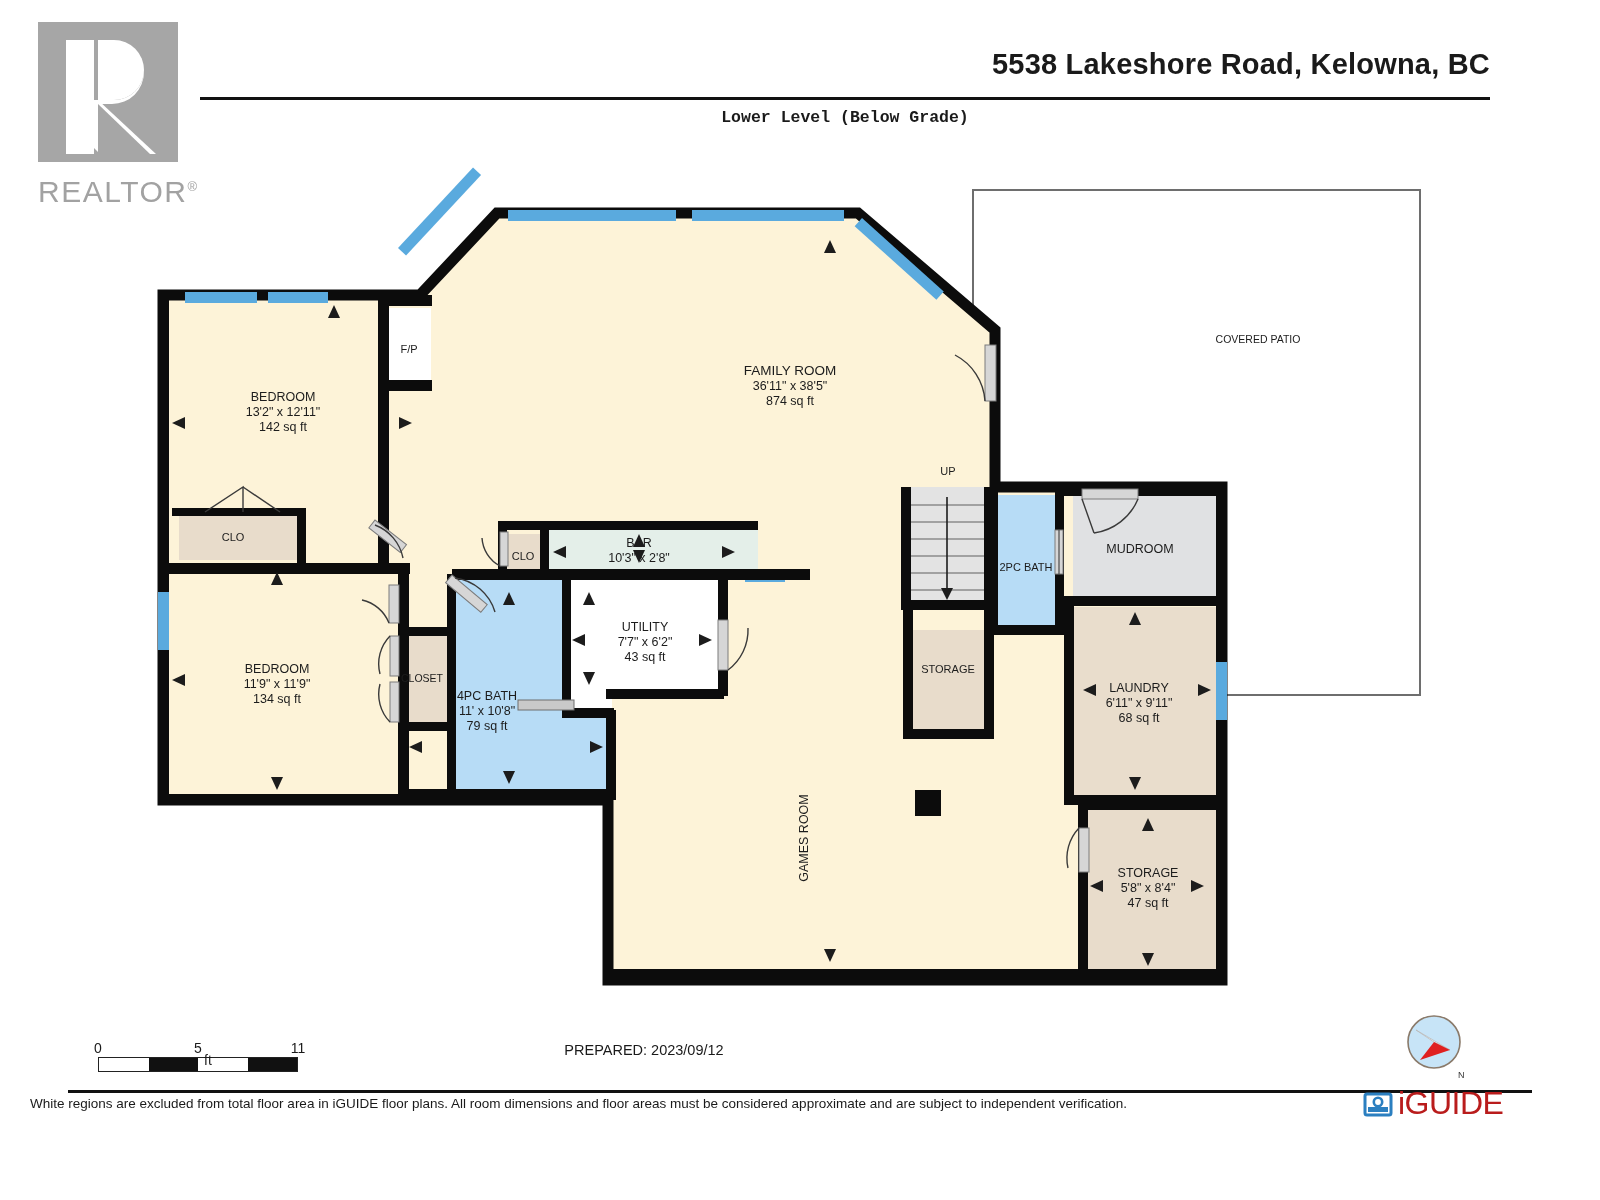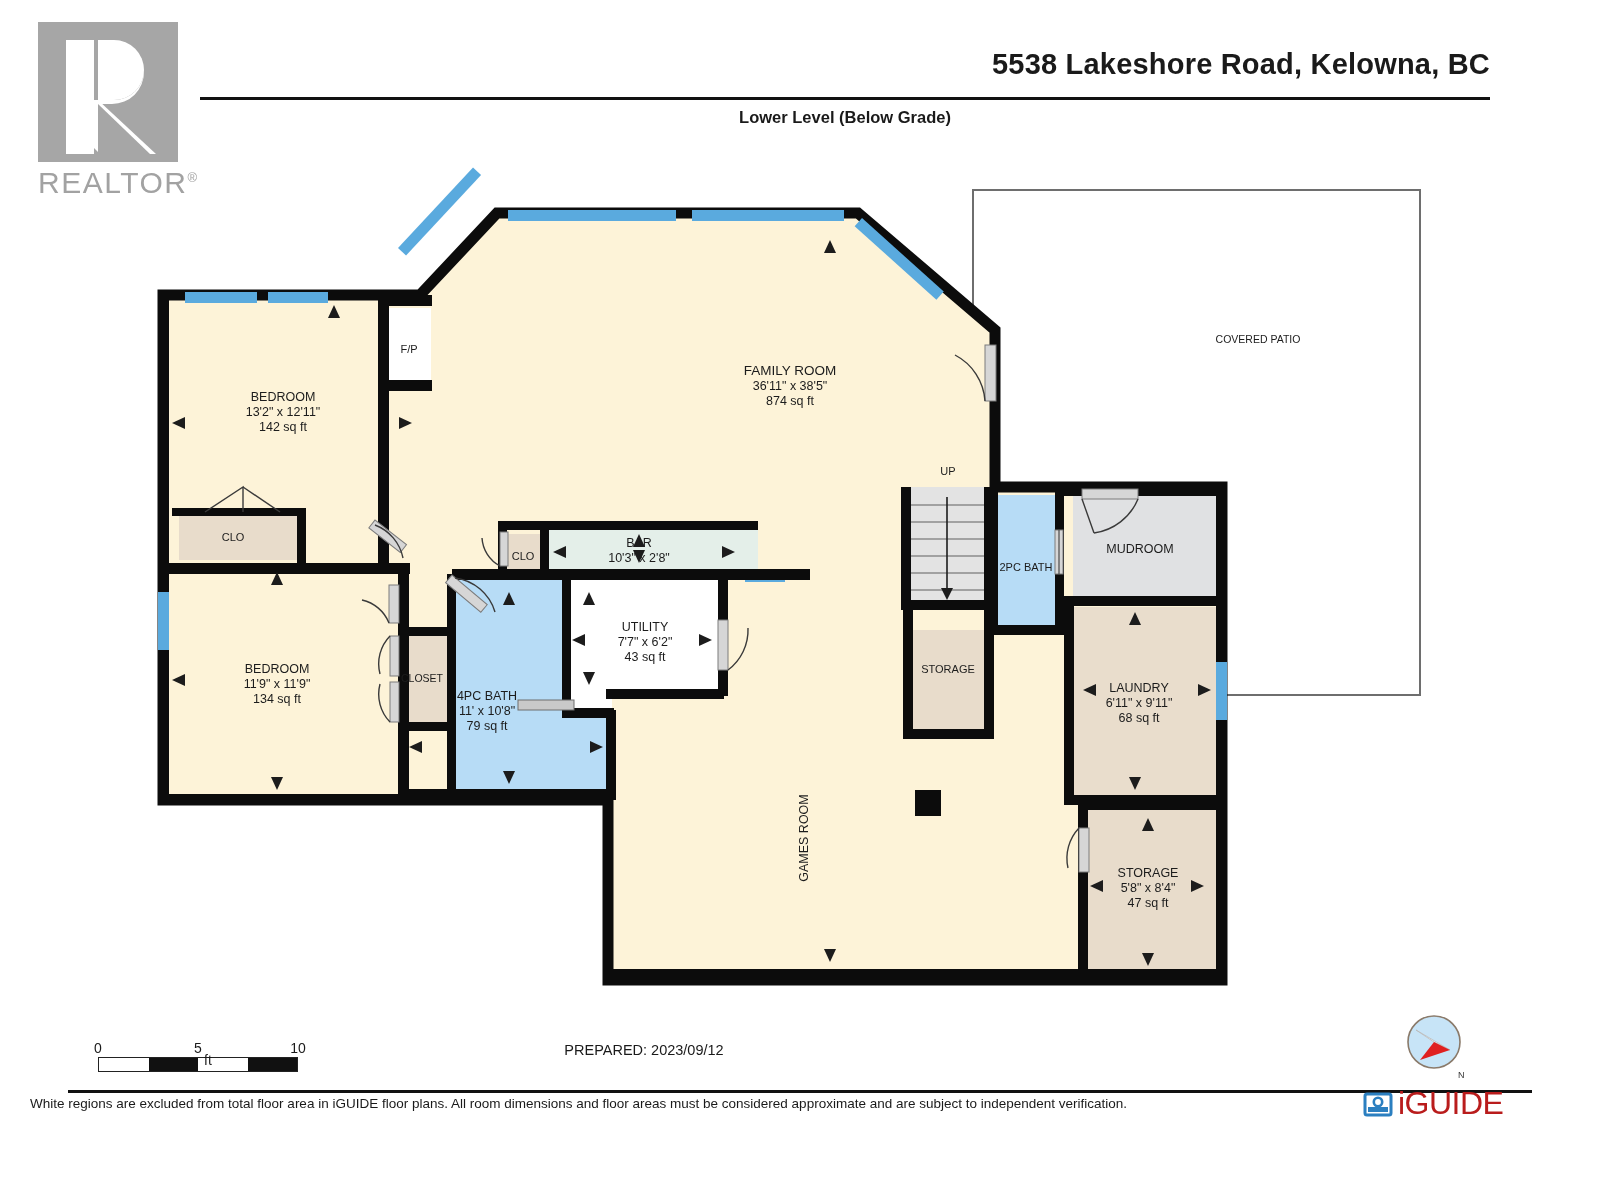--- a/index.html
+++ b/index.html
@@ -21,21 +21,21 @@
   .realtor-mark {
     width: 140px; height: 140px;
     background: #a6a6a6;
     position: relative;
   }
   .realtor-word {
     font-family: "Liberation Sans", sans-serif;
     font-size: 30px;
     letter-spacing: 1.5px;
     color: #a2a2a2;
-    margin-top: 4px;
+    margin-top: 13px;
     white-space: nowrap;
   }
   .realtor-word sup { font-size: 13px; }
 
   .title {
     position: absolute;
     left: 200px; right: 110px; top: 48px;
     text-align: right;
     font-size: 29px;
     font-weight: bold;
@@ -46,20 +46,21 @@
     left: 200px; right: 110px; top: 97px;
     height: 3px; background: #111;
   }
   .level-line {
     position: absolute;
     top: 107px; left: 200px; right: 110px;
     display: flex;
     justify-content: center;
     gap: 4px;
     font-size: 16.5px;
+    font-family: Liberation Mono, monospace;
   }
   .level-label { font-weight: bold; padding-top: 1px; }
   .areas { line-height: 1.55; }
 
   
   #plan {
     position: absolute;
     left: 0; top: 0;
     width: 1600px; height: 1200px;
   }
@@ -380,21 +381,21 @@
 
   <text class="rlabel" x="1148" y="877">STORAGE</text>
   <text class="rlabel" x="1148" y="892">5'8" x 8'4"</text>
   <text class="rlabel" x="1148" y="907">47 sq ft</text>
 </svg>
 
 <div class="scalebar">
   <div class="scale-nums">
     <span style="left:0%">0</span>
     <span style="left:50%">5</span>
-    <span style="left:100%">10</span>
+    <span style="left:100%">11</span>
   </div>
   <div class="scale-bar-row">
     <div class="scale-seg light"></div>
     <div class="scale-seg dark"></div>
     <div class="scale-seg light"></div>
     <div class="scale-seg dark"></div>
   </div>
 </div>
 <div class="scale-unit">ft</div>
 

